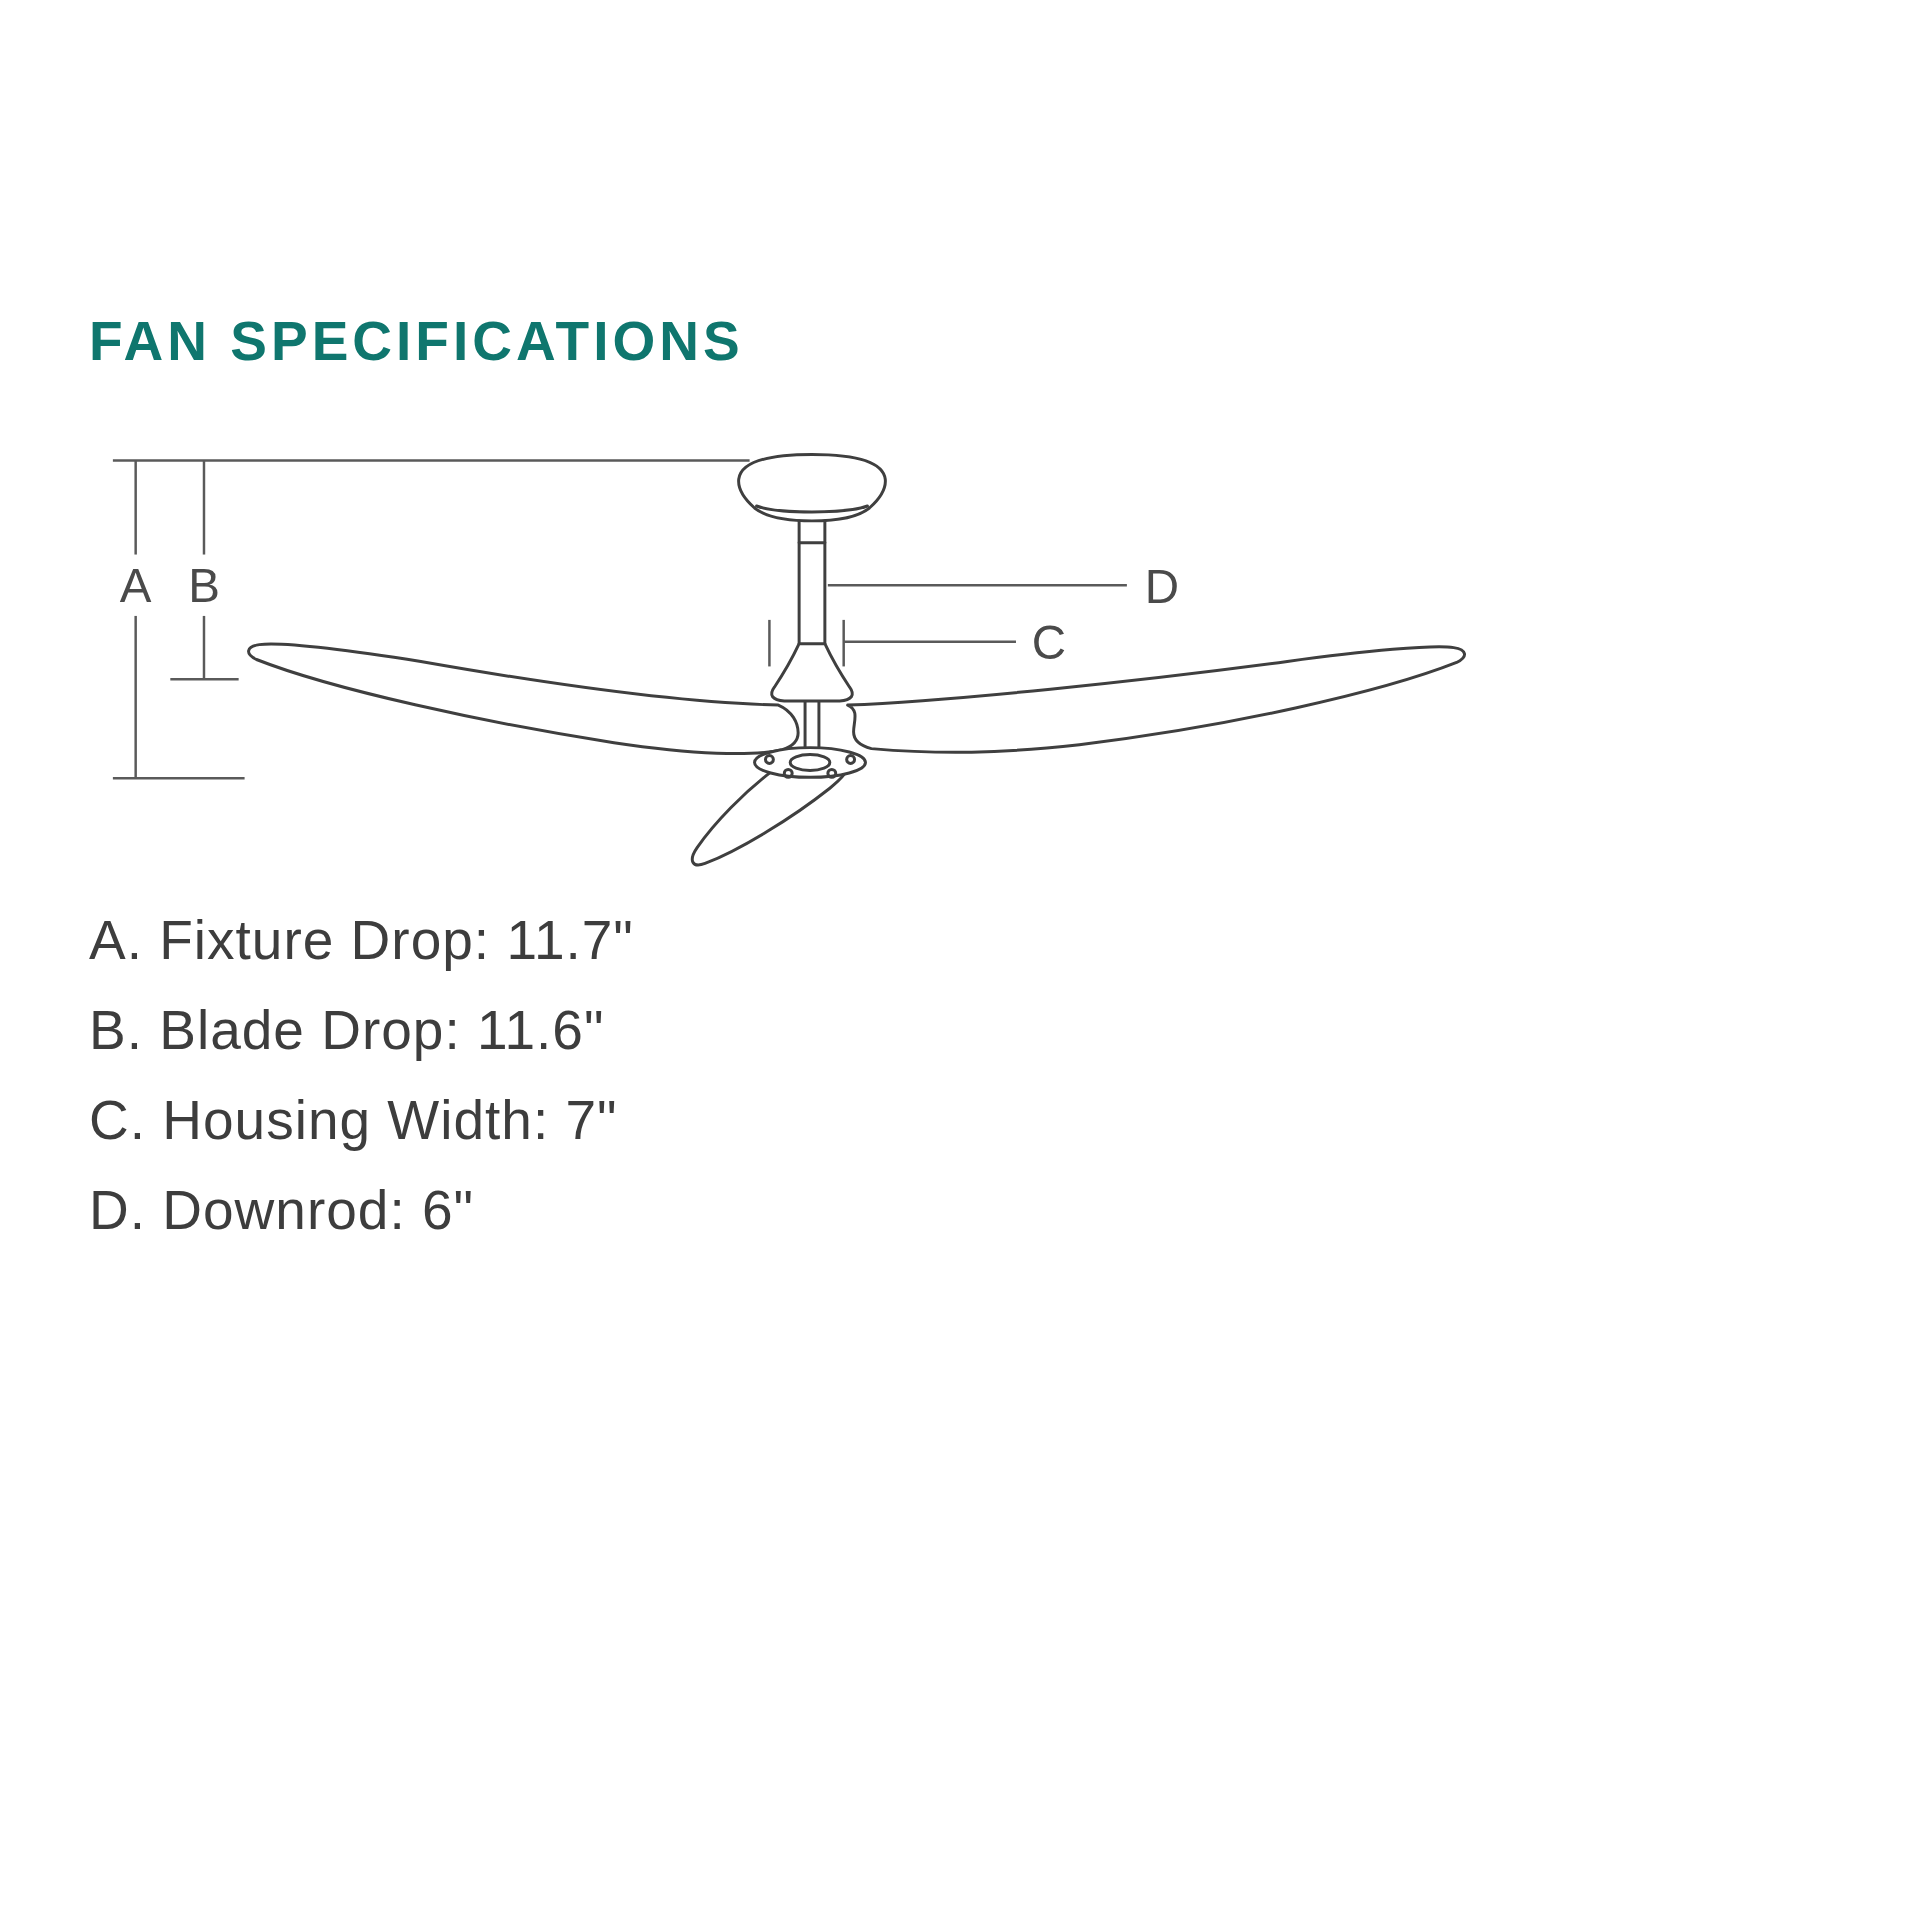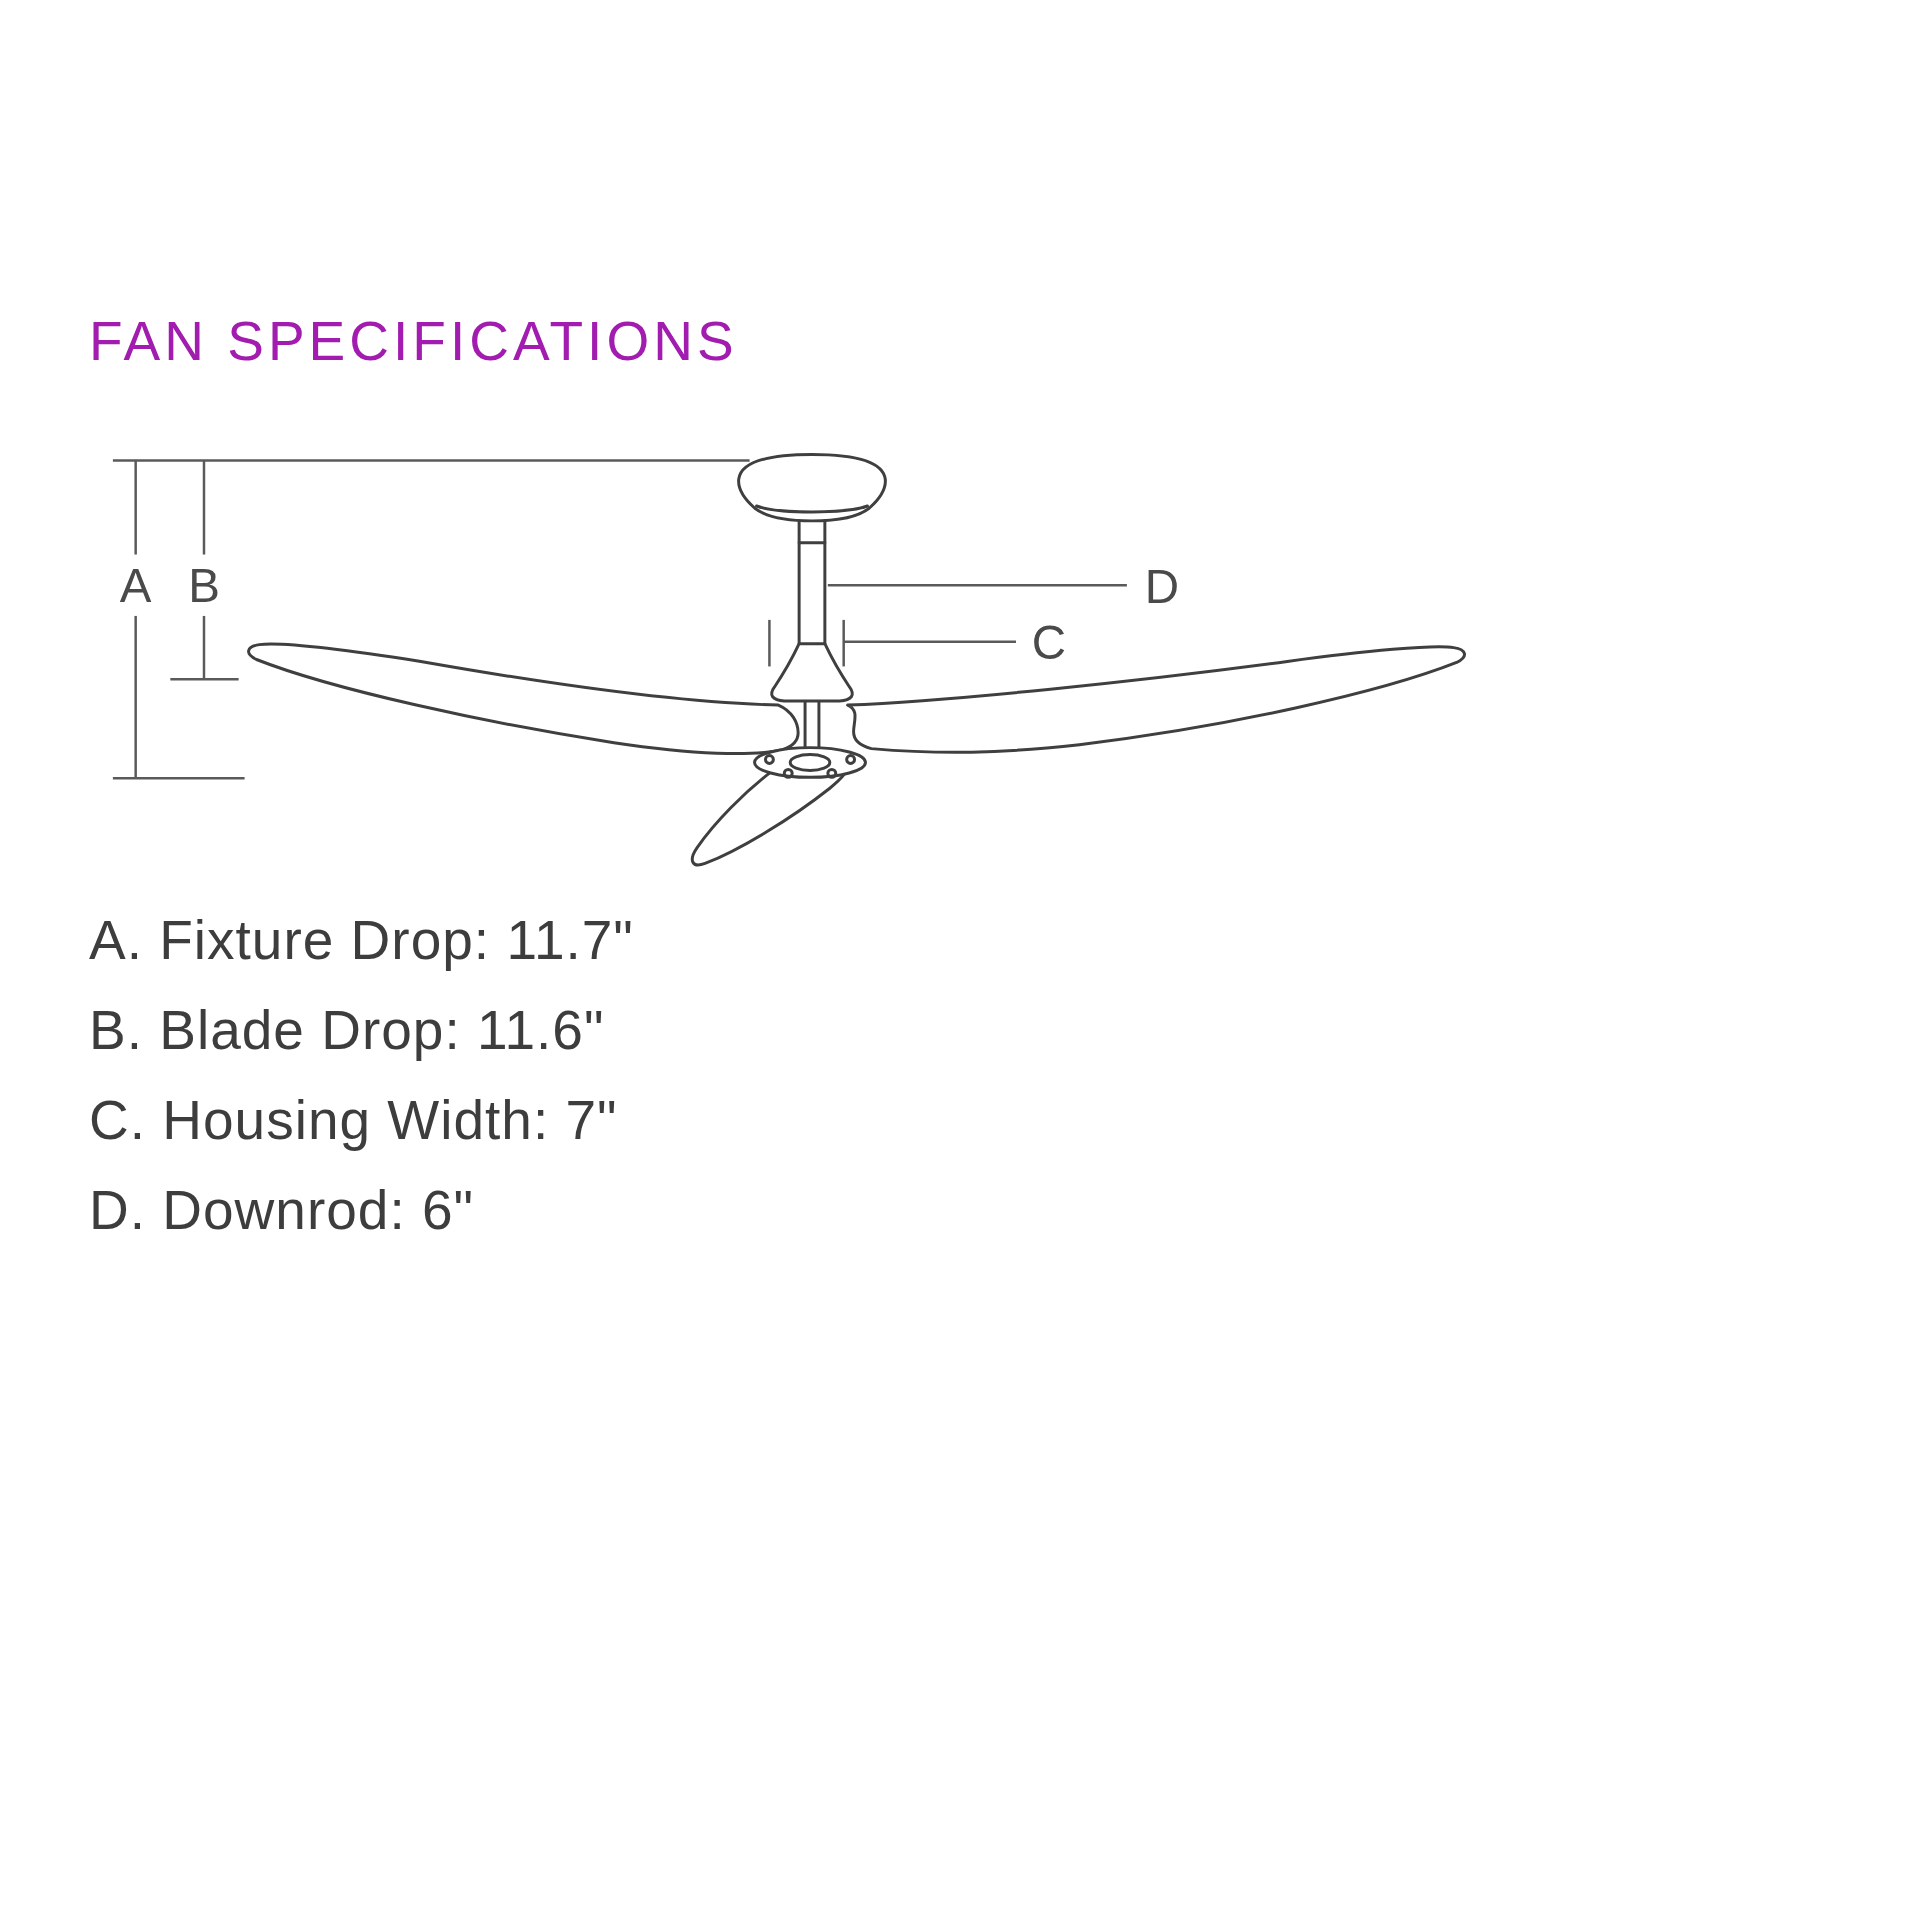--- a/index.html
+++ b/index.html
@@ -15,23 +15,23 @@
     position: relative;
     width: 1927px;
     height: 1927px;
     background: #ffffff;
   }
   .title {
     position: absolute;
     left: 89px;
     top: 309px;
     font-size: 55px;
-    font-weight: 400;
+    font-weight: 700;
     letter-spacing: 4px;
-    color: #a21caf;
+    color: #0f766e;
     white-space: nowrap;
   }
   .diagram-svg {
     position: absolute;
     left: 0;
     top: 0;
     width: 1927px;
     height: 1927px;
   }
   .spec-list {

